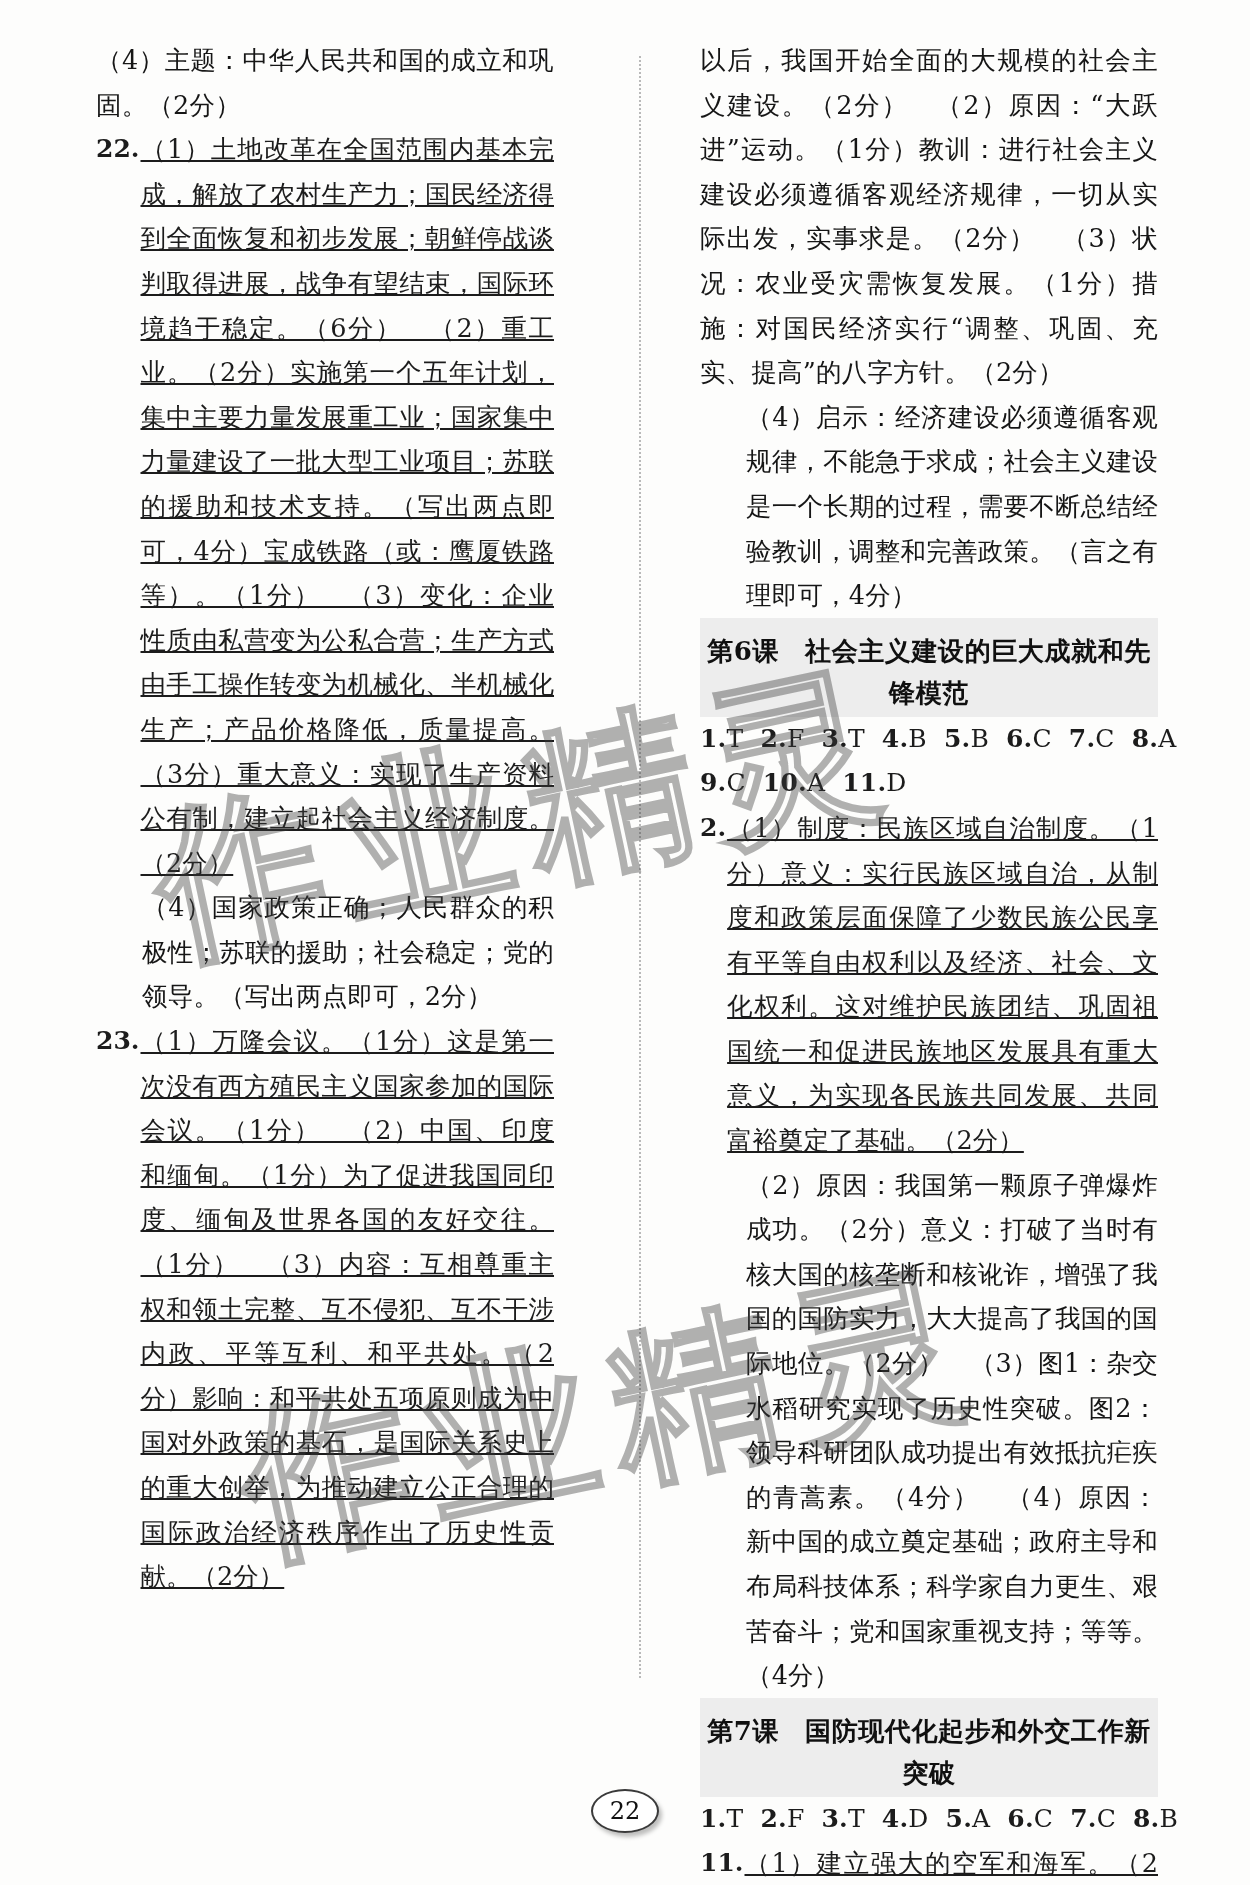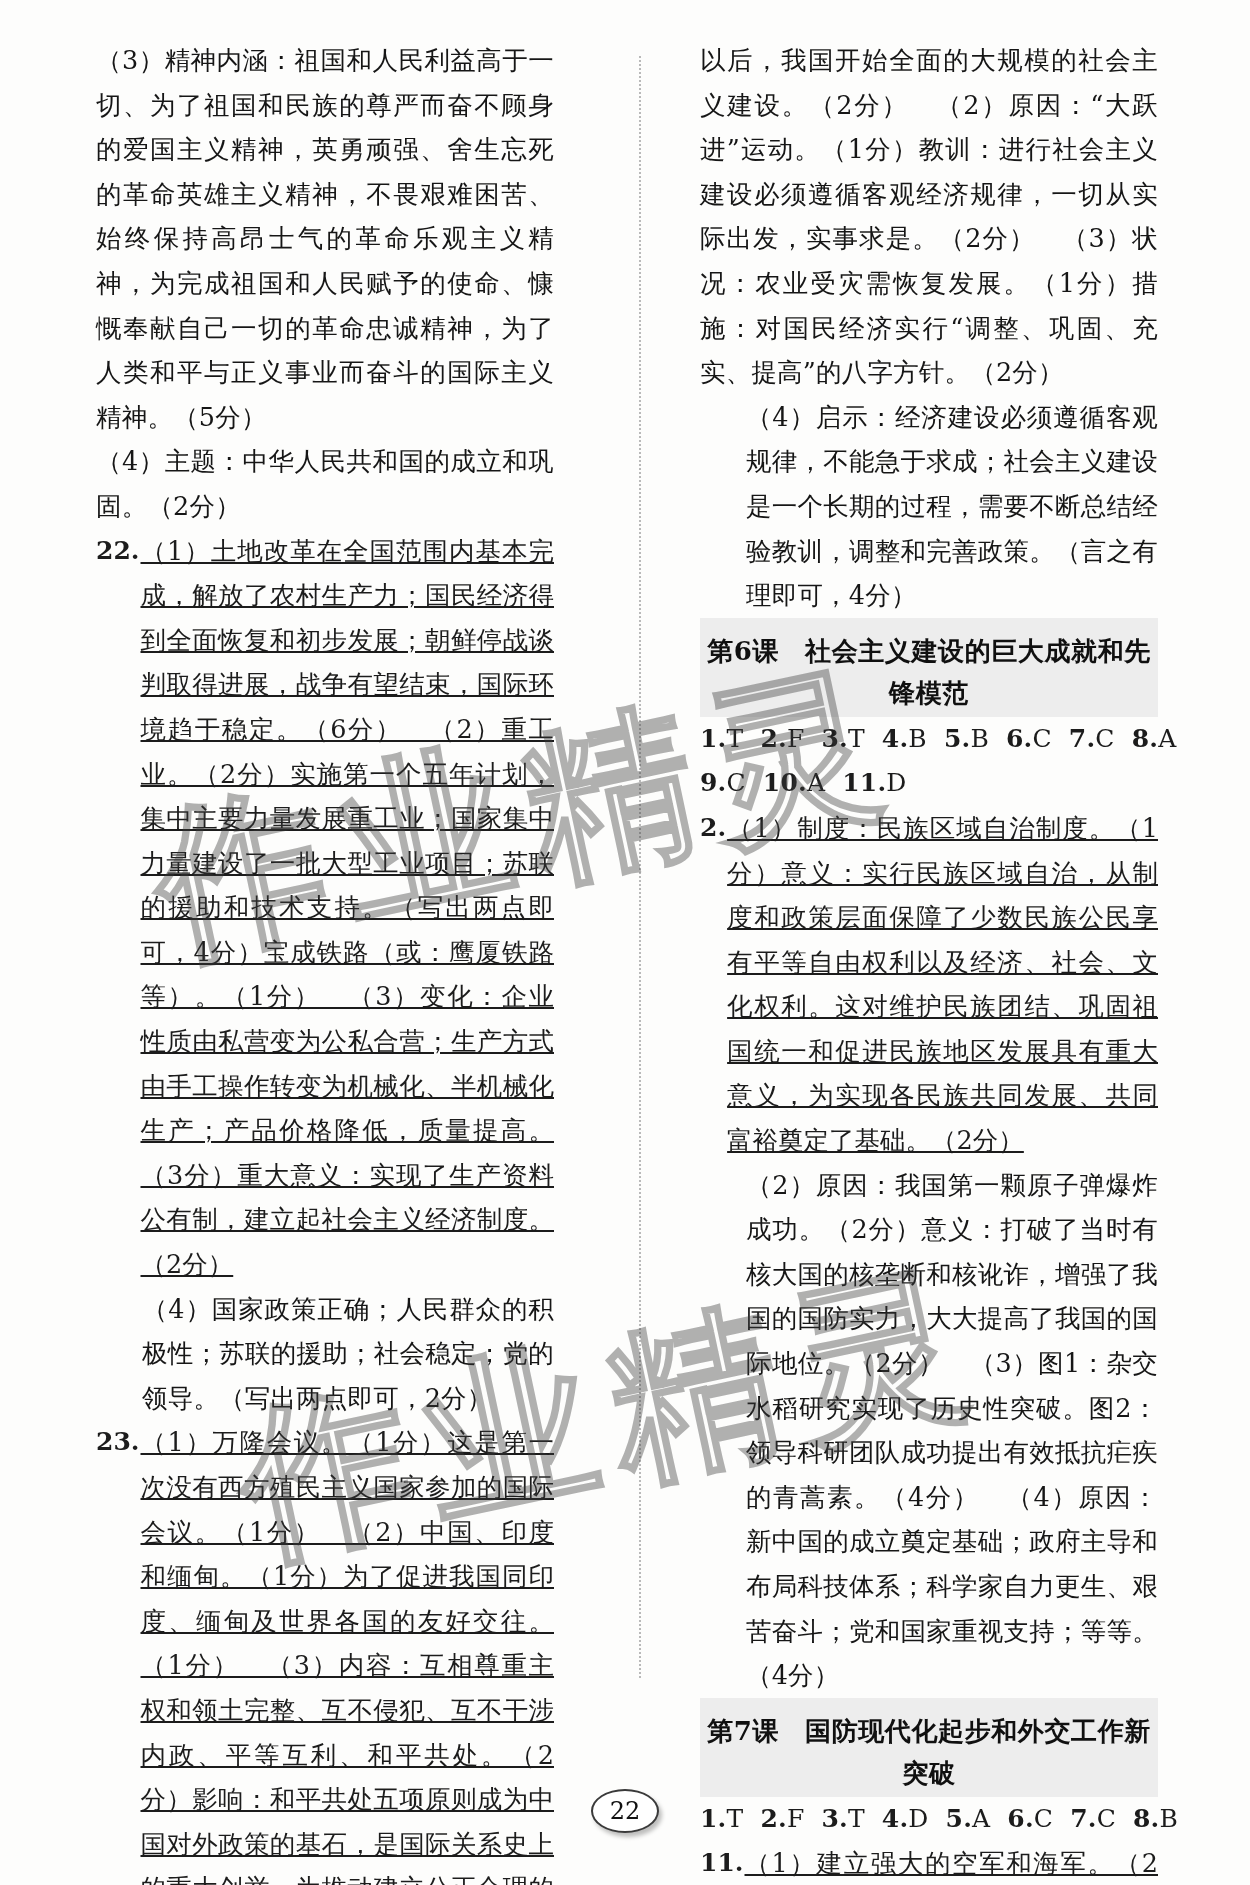--- a/index.html
+++ b/index.html
@@ -140,21 +140,20 @@
 </style>
 </head>
 <body>
 
 <div id="page">
 
   <div class="columns">
 
     <div class="col col-left">
 
-      <p class="para">（3）精神内涵：祖国和人民利益高于一切、为了祖国和民族的尊严而奋不顾身的爱国主义精神，英勇顽强、舍生忘死的革命英雄主义精神，不畏艰难困苦、始终保持高昂士气的革命乐观主义精神，为完成祖国和人民赋予的使命、慷慨奉献自己一切的革命忠诚精神，为了人类和平与正义事业而奋斗的国际主义精神。（5分）</p>
       <p class="para">（4）主题：中华人民共和国的成立和巩固。（2分）</p>
 
       <div class="hang">
         <span class="num">22.</span>
         <span class="body">（1）土地改革在全国范围内基本完成，解放了农村生产力；国民经济得到全面恢复和初步发展；朝鲜停战谈判取得进展，战争有望结束，国际环境趋于稳定。（6分）　（2）重工业。（2分）实施第一个五年计划，集中主要力量发展重工业；国家集中力量建设了一批大型工业项目；苏联的援助和技术支持。（写出两点即可，4分）宝成铁路（或：鹰厦铁路等）。（1分）　（3）变化：企业性质由私营变为公私合营；生产方式由手工操作转变为机械化、半机械化生产；产品价格降低，质量提高。（3分）重大意义：实现了生产资料公有制，建立起社会主义经济制度。（2分）</span>
       </div>
 
       <p class="para cont-indent">（4）国家政策正确；人民群众的积极性；苏联的援助；社会稳定；党的领导。（写出两点即可，2分）</p>
 
       <div class="hang">

